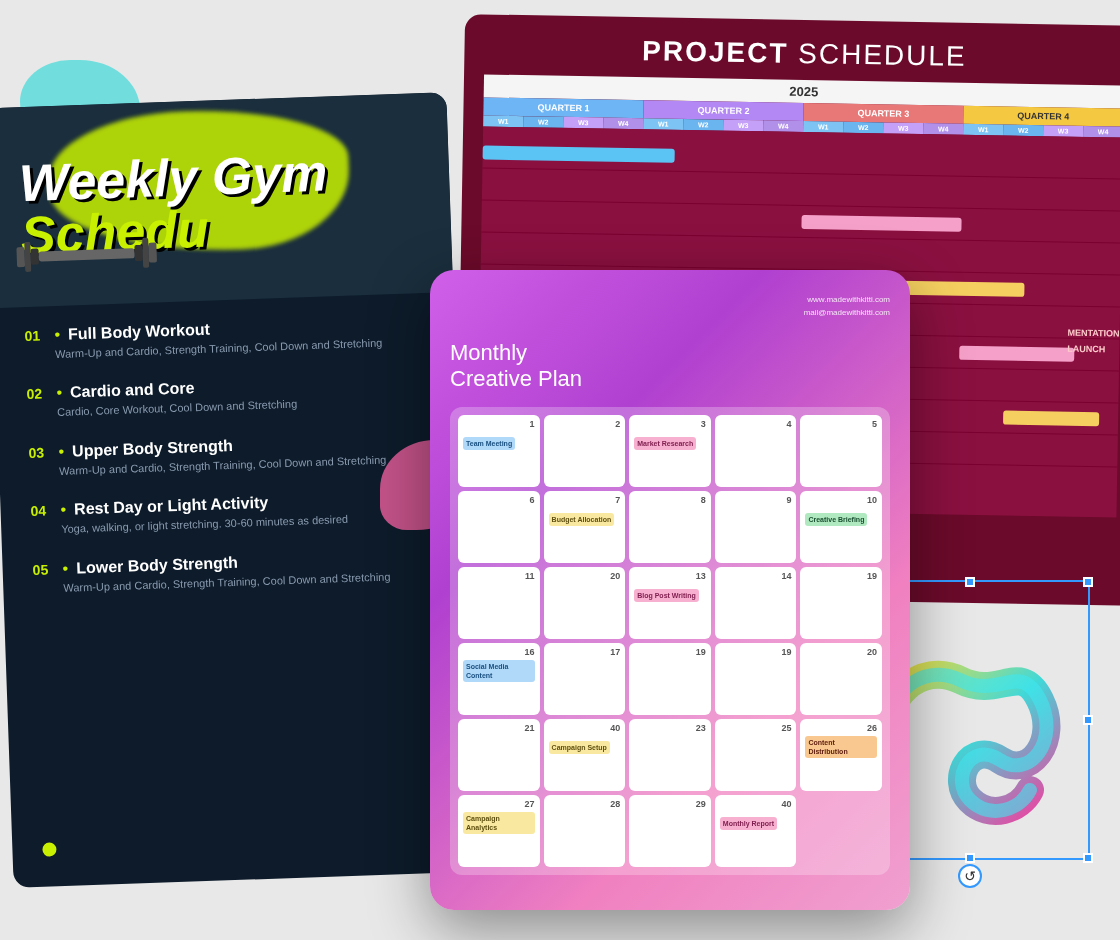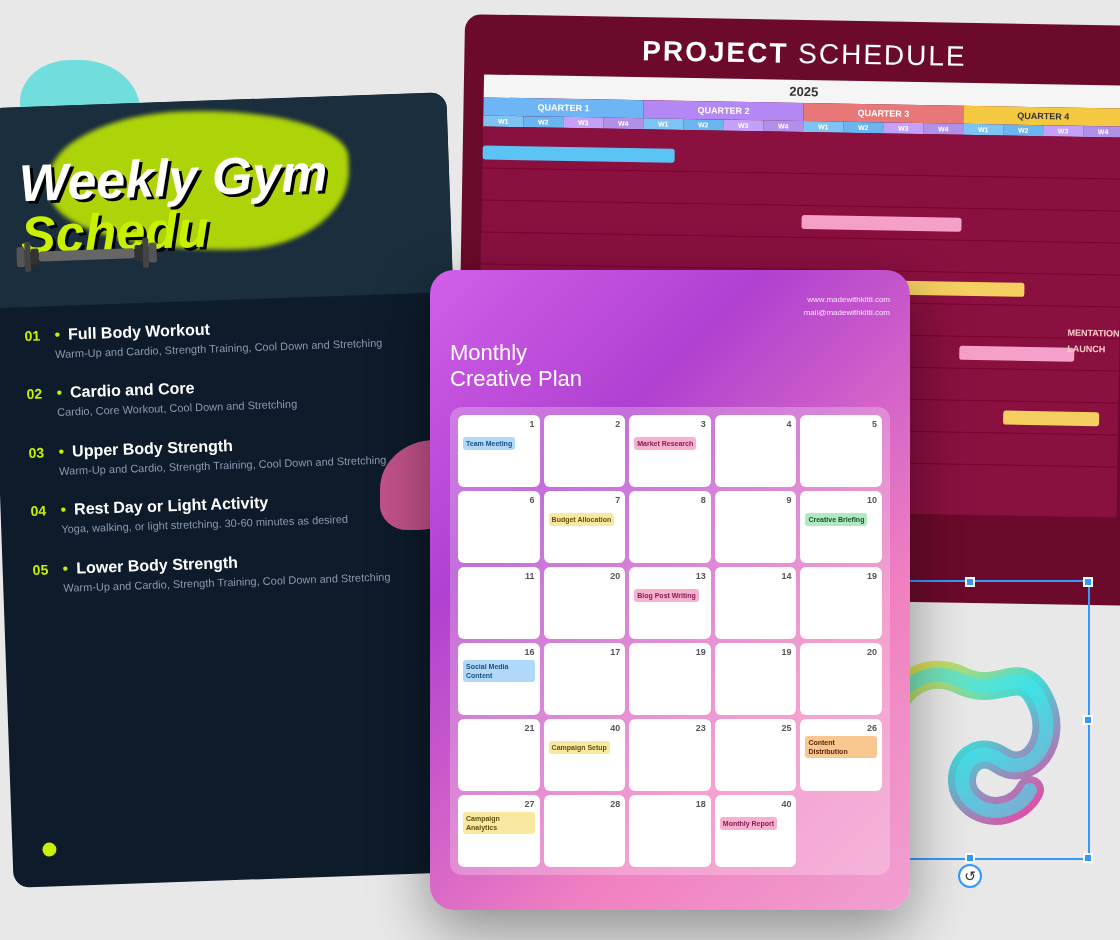--- a/index.html
+++ b/index.html
@@ -610,21 +610,21 @@
           <span class="cal-tag tag-orange">Content Distribution</span>
         </div>
         <div class="cal-cell">
           <div class="cal-num">27</div>
           <span class="cal-tag tag-yellow">Campaign Analytics</span>
         </div>
         <div class="cal-cell">
           <div class="cal-num">28</div>
         </div>
         <div class="cal-cell">
-          <div class="cal-num">18</div>
+          <div class="cal-num">29</div>
         </div>
         <div class="cal-cell">
           <div class="cal-num">40</div>
           <span class="cal-tag tag-pink">Monthly Report</span>
         </div>
 
       </div>
     </div>
   </div>
 

